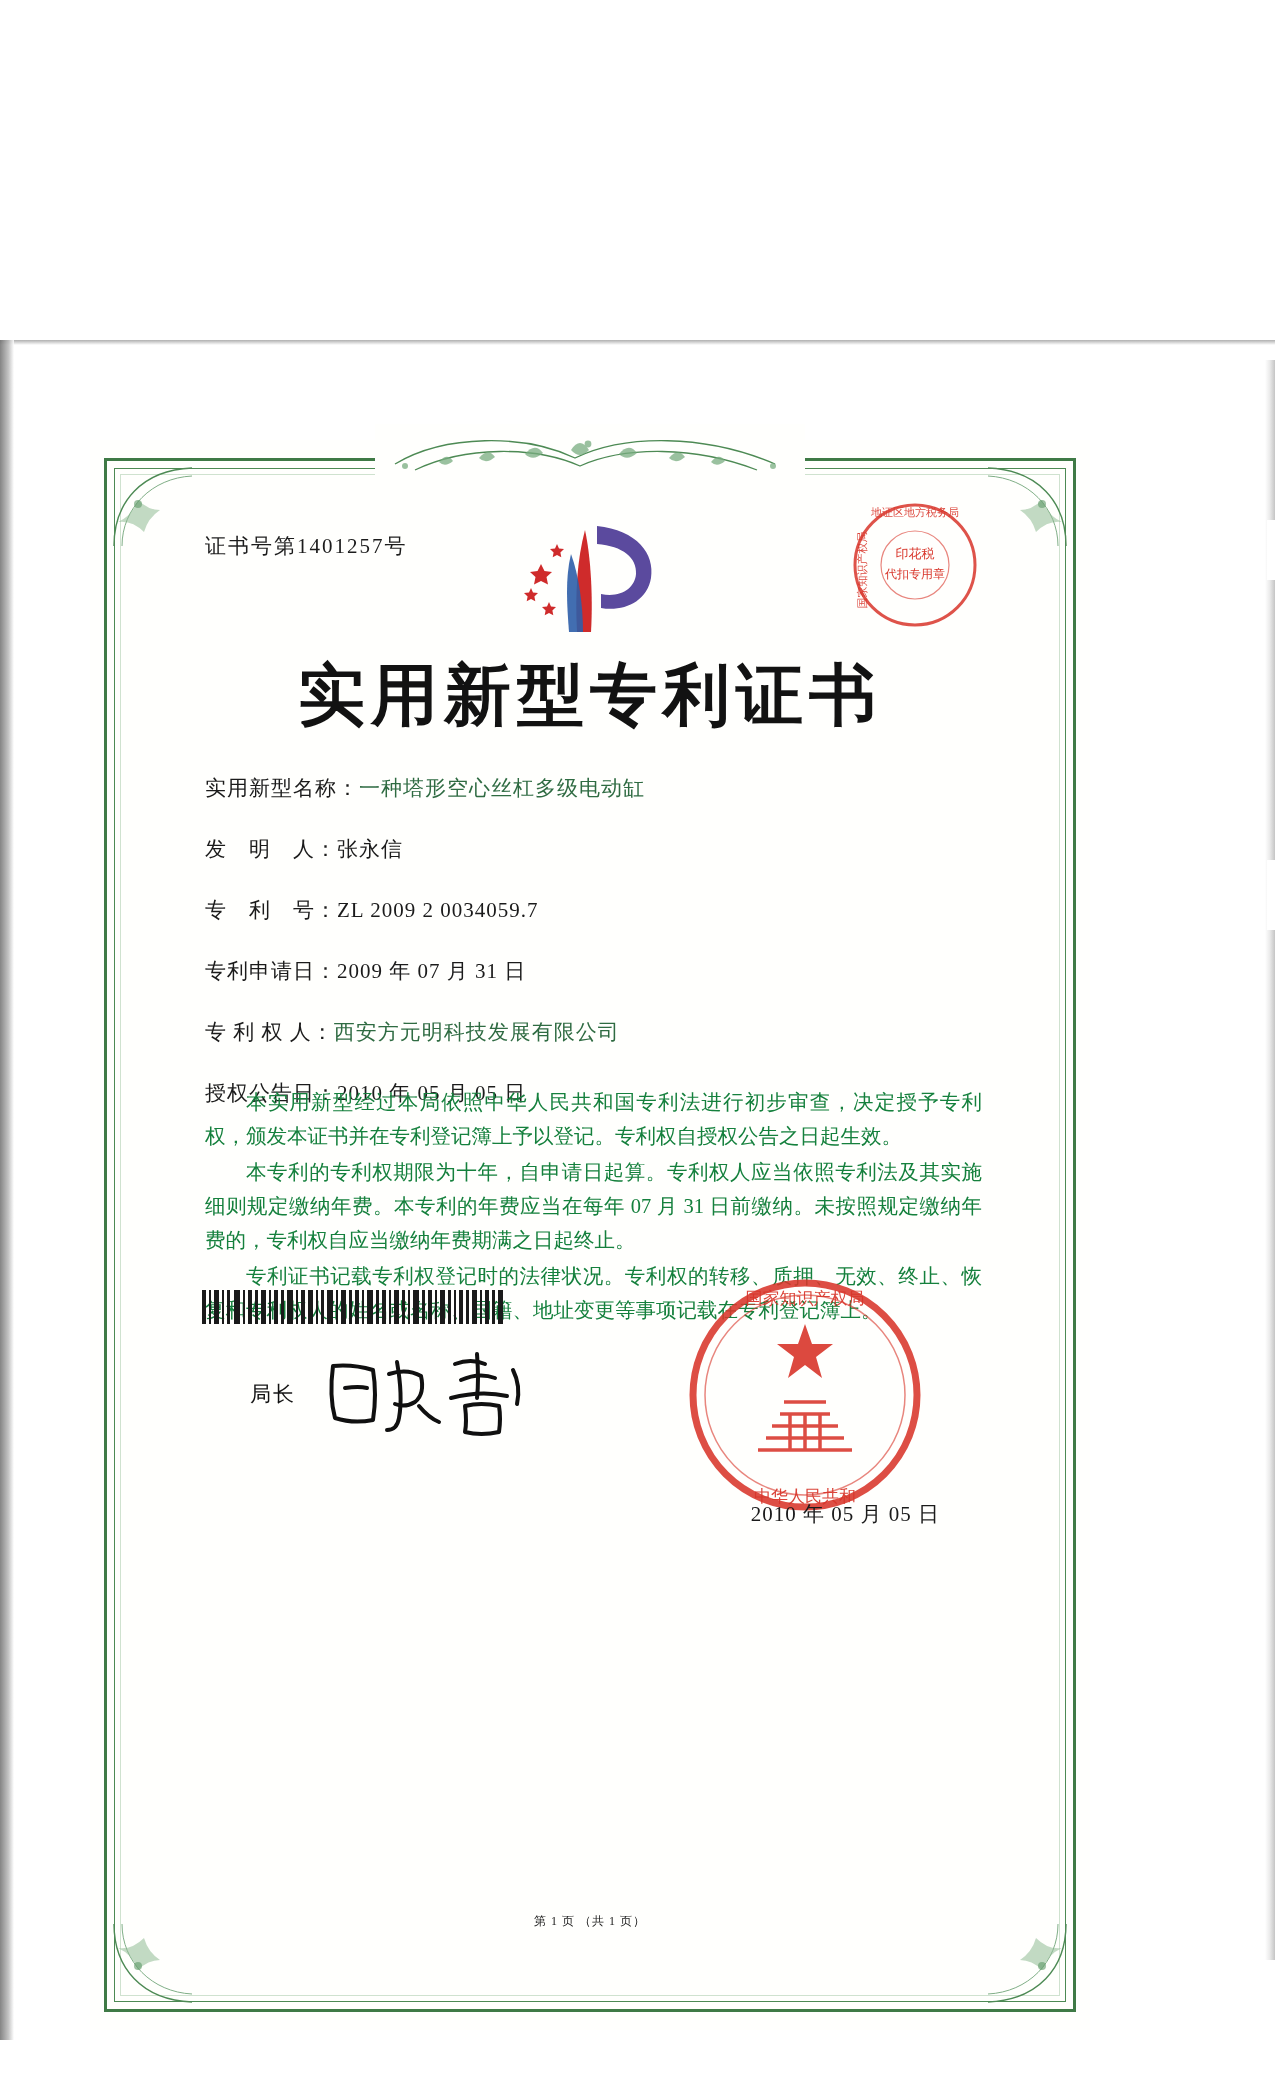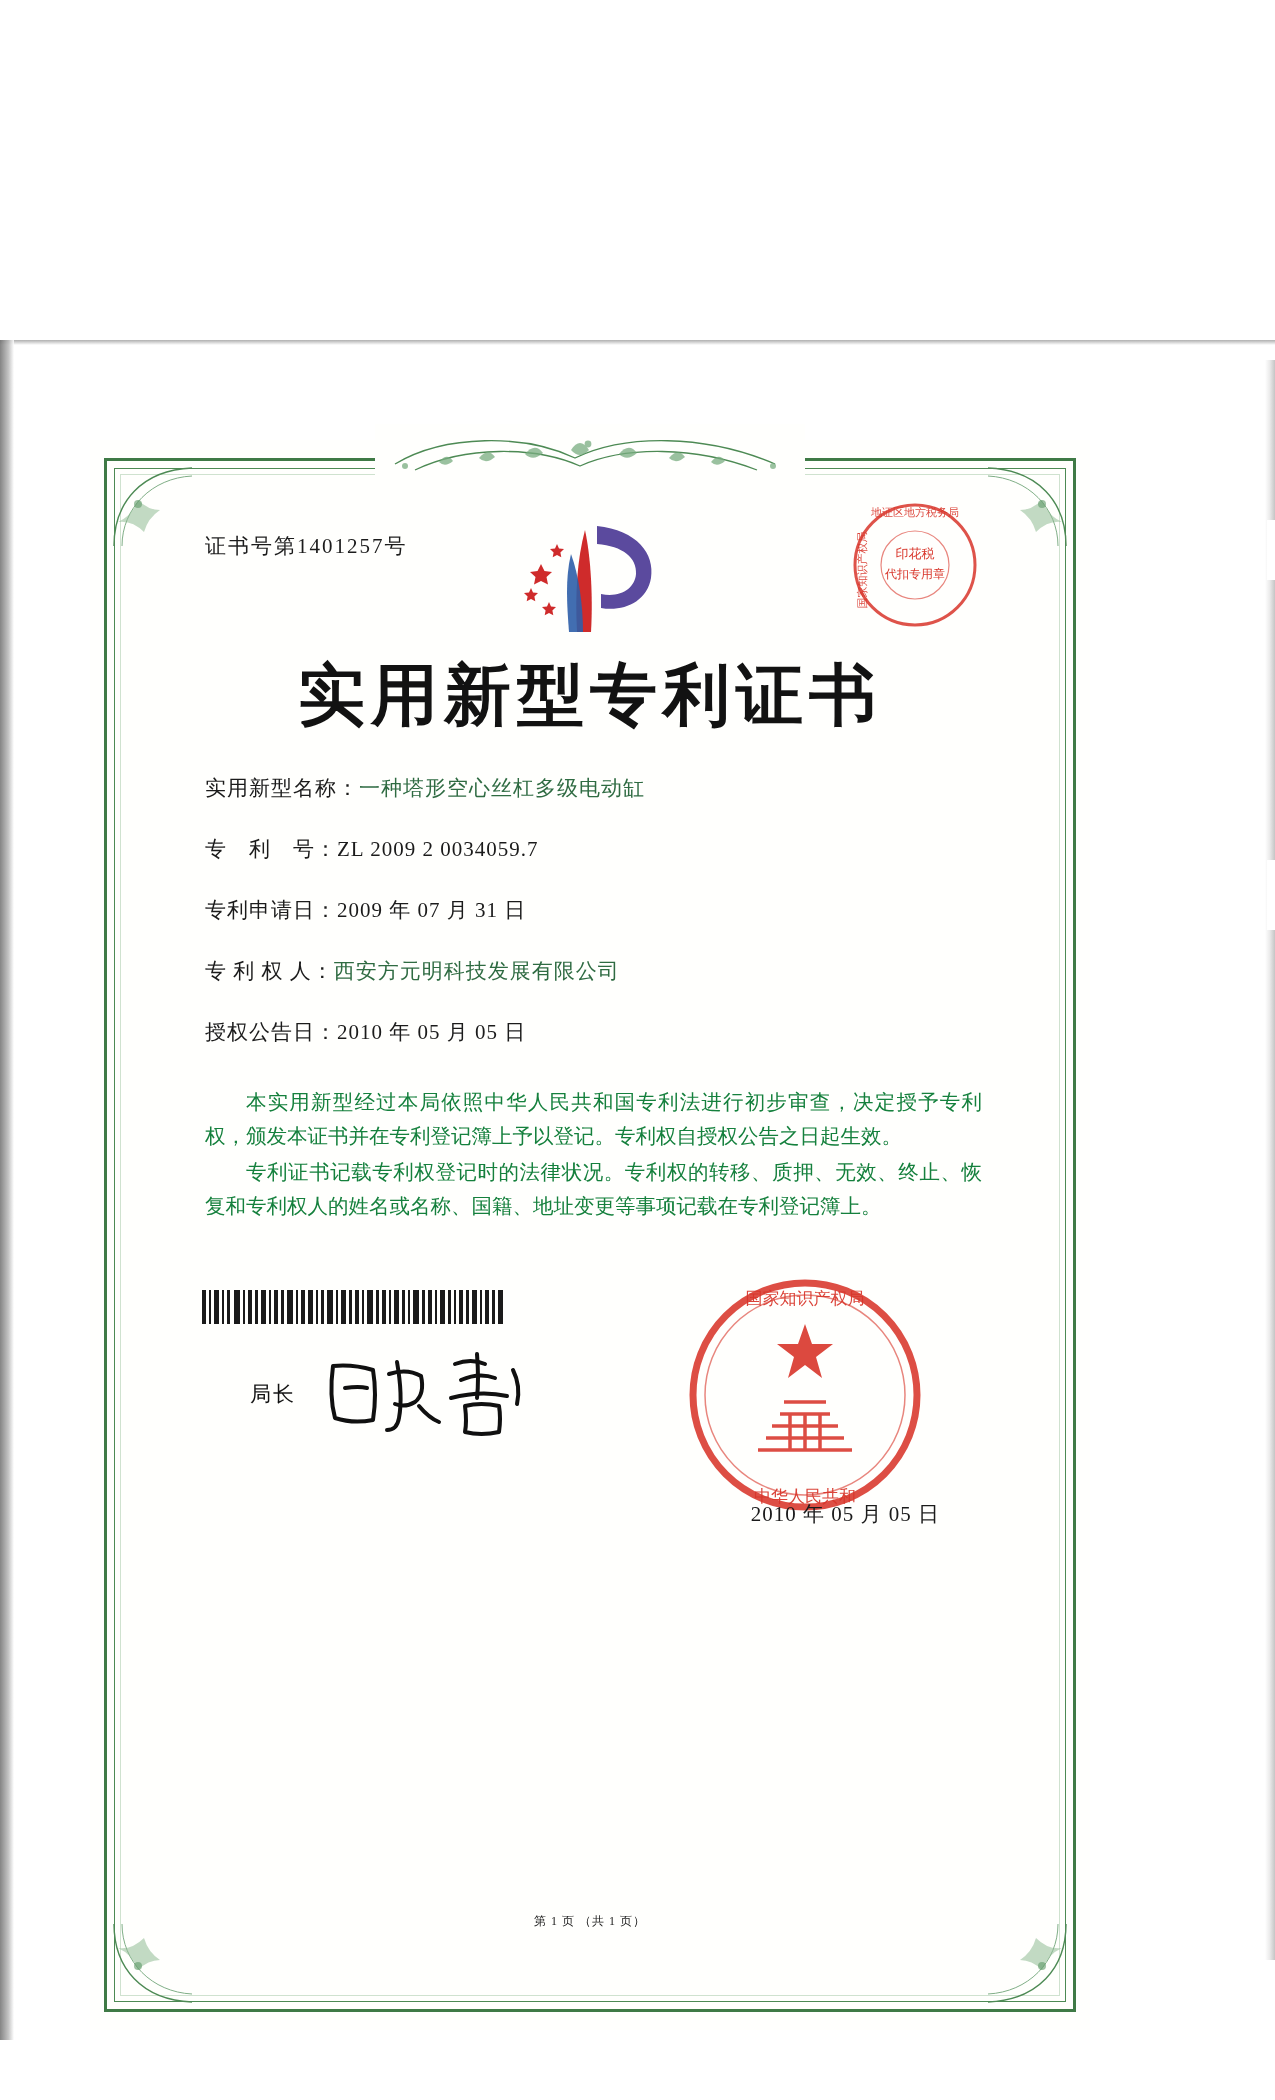--- a/index.html
+++ b/index.html
@@ -250,39 +250,44 @@
       </div>
 
       <div class="title">实用新型专利证书</div>
 
       <div class="fields">
         <div class="field greenish">
           <span class="lab">实用新型名称：</span>
           <span class="val">一种塔形空心丝杠多级电动缸</span>
         </div>
         <div class="field">
+          <span class="lab">发　明　人：</span>
+          <span class="val">张永信</span>
+        </div>
+        <div class="field">
           <span class="lab">专　利　号：</span>
           <span class="val">ZL 2009 2 0034059.7</span>
         </div>
         <div class="field">
           <span class="lab">专利申请日：</span>
           <span class="val">2009 年 07 月 31 日</span>
         </div>
         <div class="field greenish">
           <span class="lab">专 利 权 人：</span>
           <span class="val">西安方元明科技发展有限公司</span>
         </div>
         <div class="field">
           <span class="lab">授权公告日：</span>
           <span class="val">2010 年 05 月 05 日</span>
         </div>
       </div>
 
       <div class="paras">
         <p>本实用新型经过本局依照中华人民共和国专利法进行初步审查，决定授予专利权，颁发本证书并在专利登记簿上予以登记。专利权自授权公告之日起生效。</p>
+        <p>本专利的专利权期限为十年，自申请日起算。专利权人应当依照专利法及其实施细则规定缴纳年费。本专利的年费应当在每年 07 月 31 日前缴纳。未按照规定缴纳年费的，专利权自应当缴纳年费期满之日起终止。</p>
         <p>专利证书记载专利权登记时的法律状况。专利权的转移、质押、无效、终止、恢复和专利权人的姓名或名称、国籍、地址变更等事项记载在专利登记簿上。</p>
       </div>
 
       <div class="barcode">
         <svg width="305" height="34" viewBox="0 0 305 34" preserveAspectRatio="none">
           <g fill="#1a1a1a">
             <rect x="0" y="0" width="4" height="34"></rect>
               <rect x="7" y="0" width="2" height="34"></rect>
             <rect x="12" y="0" width="5" height="34"></rect>
               <rect x="20" y="0" width="2" height="34"></rect>

